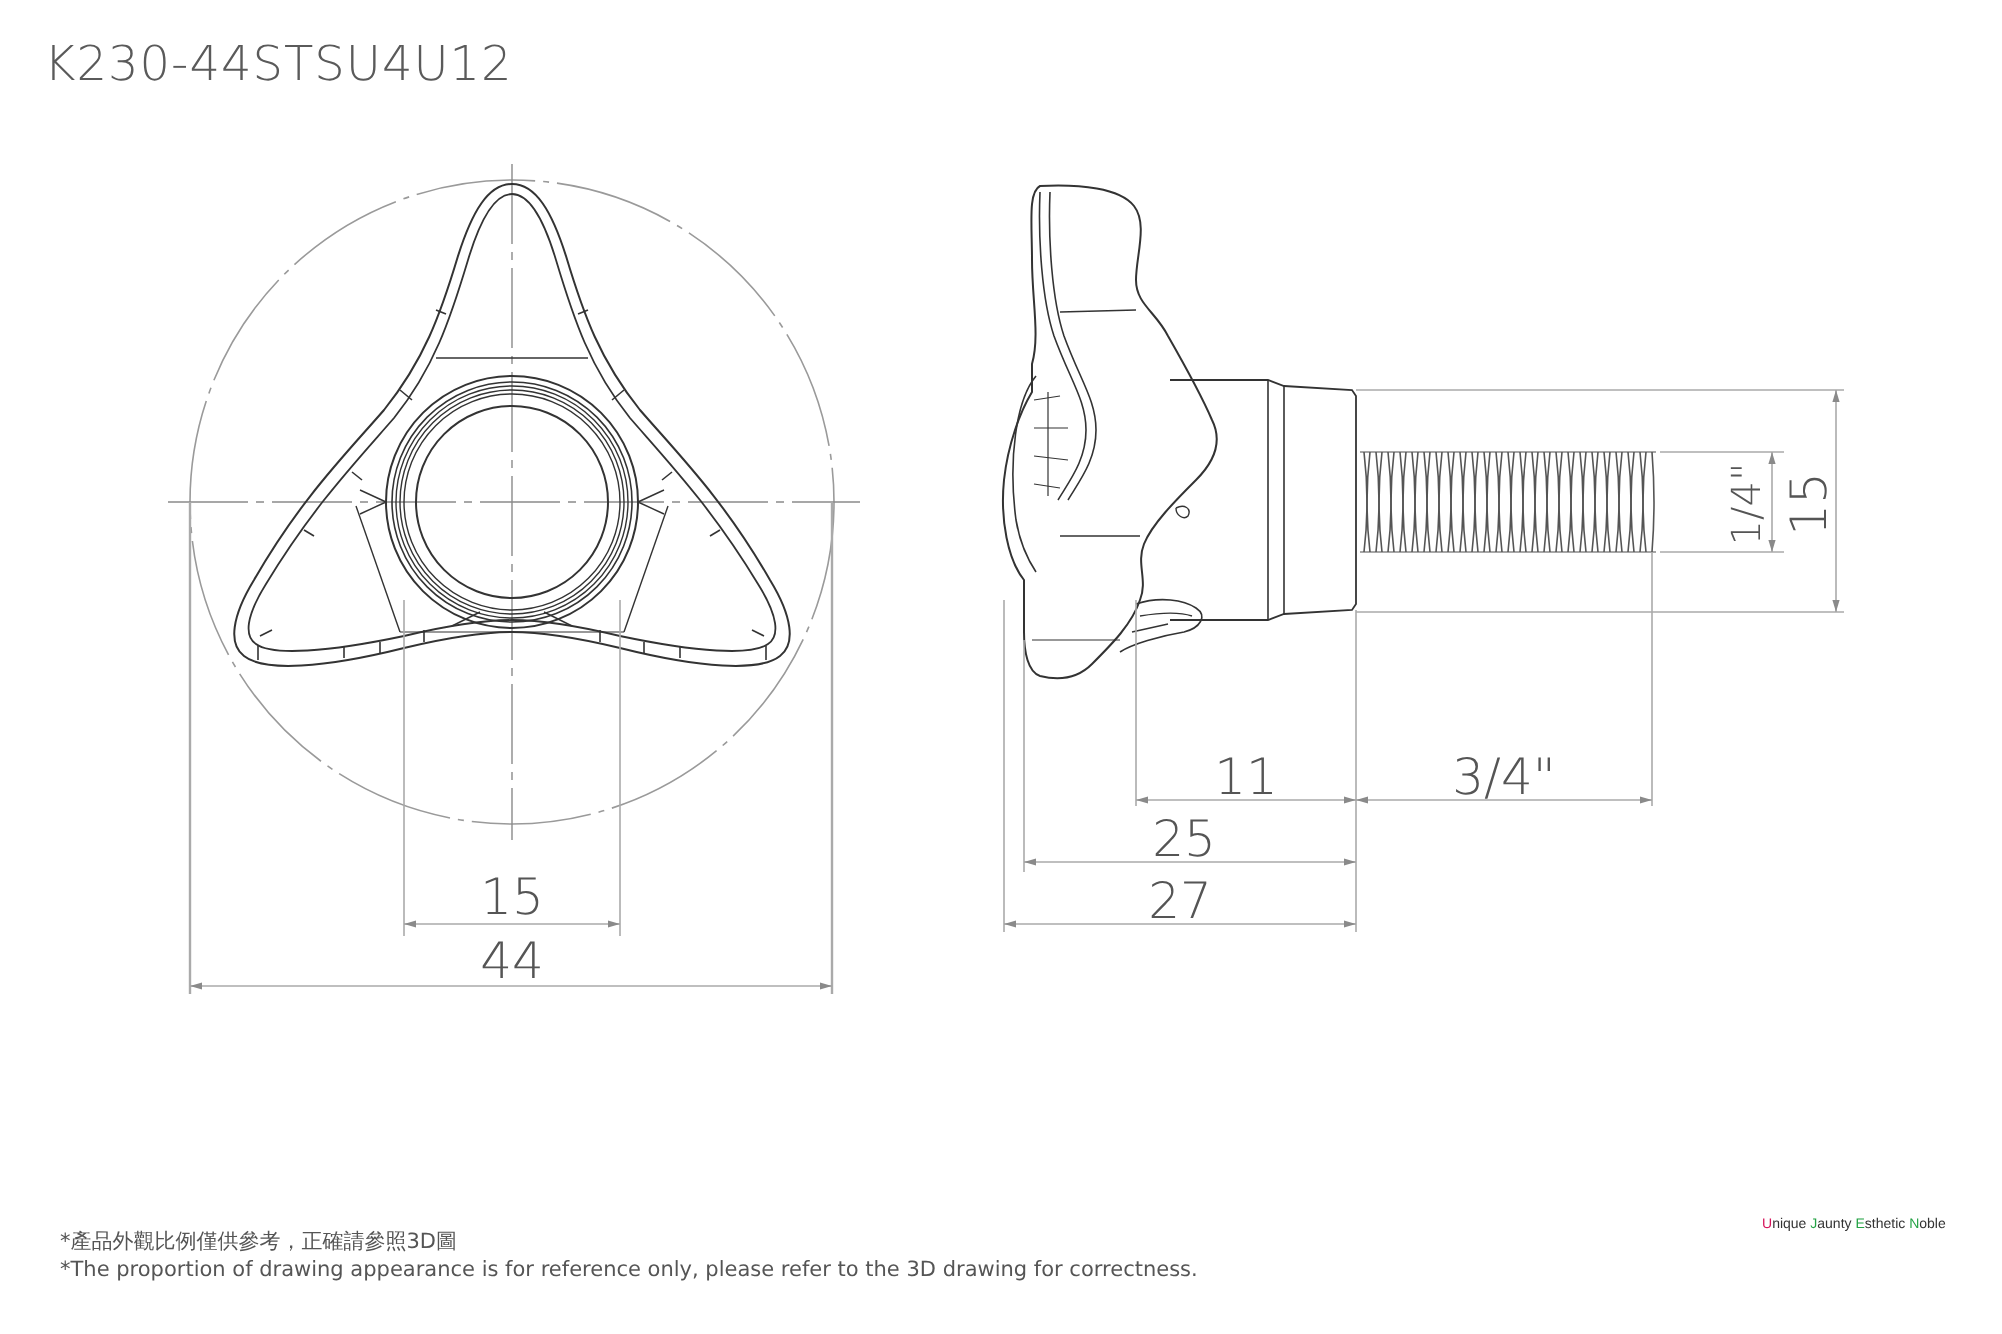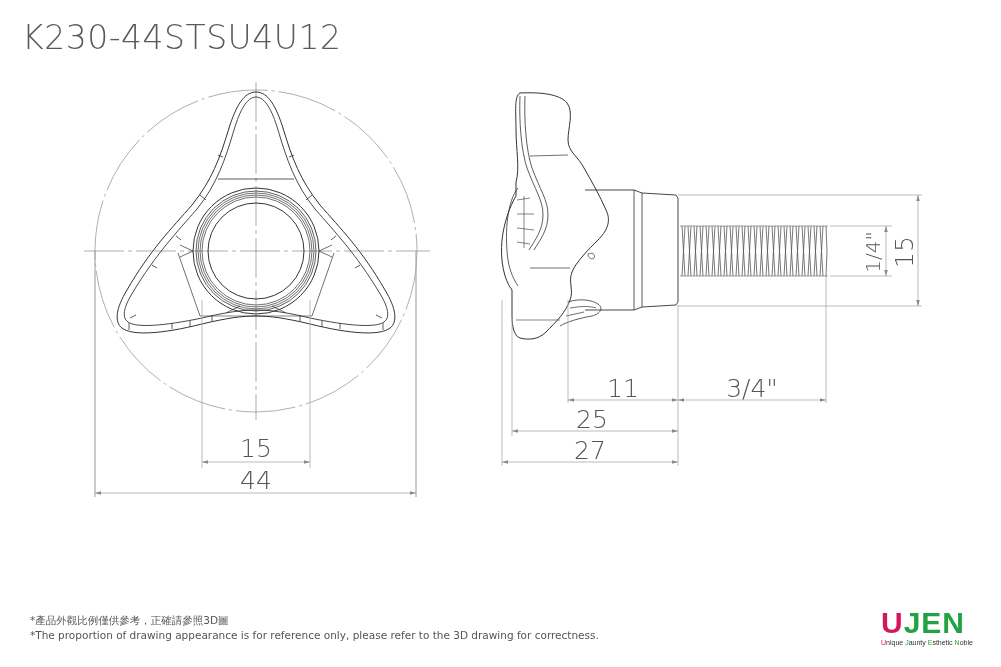--- a/index.html
+++ b/index.html
@@ -1,20 +1,20 @@
 <!DOCTYPE html>
 <html><head>
   <meta charset="utf-8">
   <style>
     html, body { margin: 0; padding: 0; background: #ffffff; }
     body { width: 1001px; height: 667px; position: relative; overflow: hidden; font-family: "DejaVu Sans", sans-serif; }
     .title {
       position: absolute; left: 22px; top: 18px;
       font-family: "DejaVu Sans", sans-serif; font-weight: 200;
-      font-size: 33px; color: #5a5a5a; letter-spacing: 0.5px;
+      font-size: 24px; color: #5a5a5a; letter-spacing: 0.5px;
     }
     svg.drawing { position: absolute; left: 0; top: 0; }
     .dim-text { font-family: "DejaVu Sans", sans-serif; font-weight: 200; fill: #555555; }
     .note { position: absolute; left: 30px; font-size: 10.5px; color: #555; font-family: "DejaVu Sans", sans-serif; }
     .note1 { top: 614px; }
     .note2 { top: 629px; }
     .logo { position: absolute; left: 881px; top: 608px; width: 100px; }
     .logo-word { font-family: "Liberation Sans", sans-serif; font-weight: bold; font-size: 30px; line-height: 30px; letter-spacing: 1px; }
     .logo-u { color: #d6145a; }
     .logo-rest { color: #23a244; }
@@ -197,15 +197,14 @@
   <text class="dim-text" x="592" y="428" text-anchor="middle" font-size="25">25</text>
   <text class="dim-text" x="590" y="459" text-anchor="middle" font-size="25">27</text>
   <text class="dim-text" x="0" y="0" text-anchor="middle" font-size="20" transform="translate(880,252) rotate(-90)">1/4"</text>
   <text class="dim-text" x="0" y="0" text-anchor="middle" font-size="25" transform="translate(913,252) rotate(-90)">15</text>
 </svg>
 
 <div class="note note1">*產品外觀比例僅供參考，正確請參照3D圖</div>
 <div class="note note2">*The proportion of drawing appearance is for reference only, please refer to the 3D drawing for correctness.</div>
 
 <div class="logo">
-  <div class="logo-word"><span class="logo-u">U</span><span class="logo-rest">JEN</span></div>
   <div class="logo-tag"><span class="cap-r">U</span><span>nique </span><span class="cap-g">J</span><span>aunty </span><span class="cap-g">E</span><span>sthetic </span><span class="cap-g">N</span><span>oble</span></div>
 </div>
 
 </body></html>

